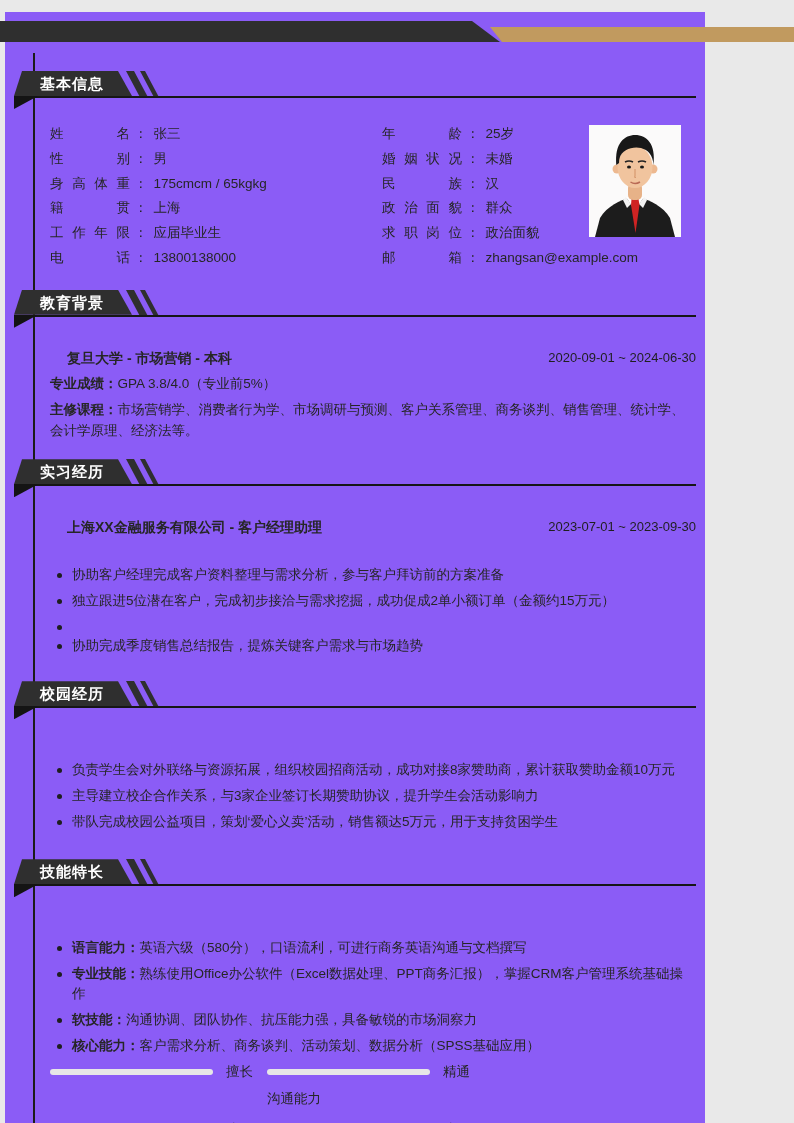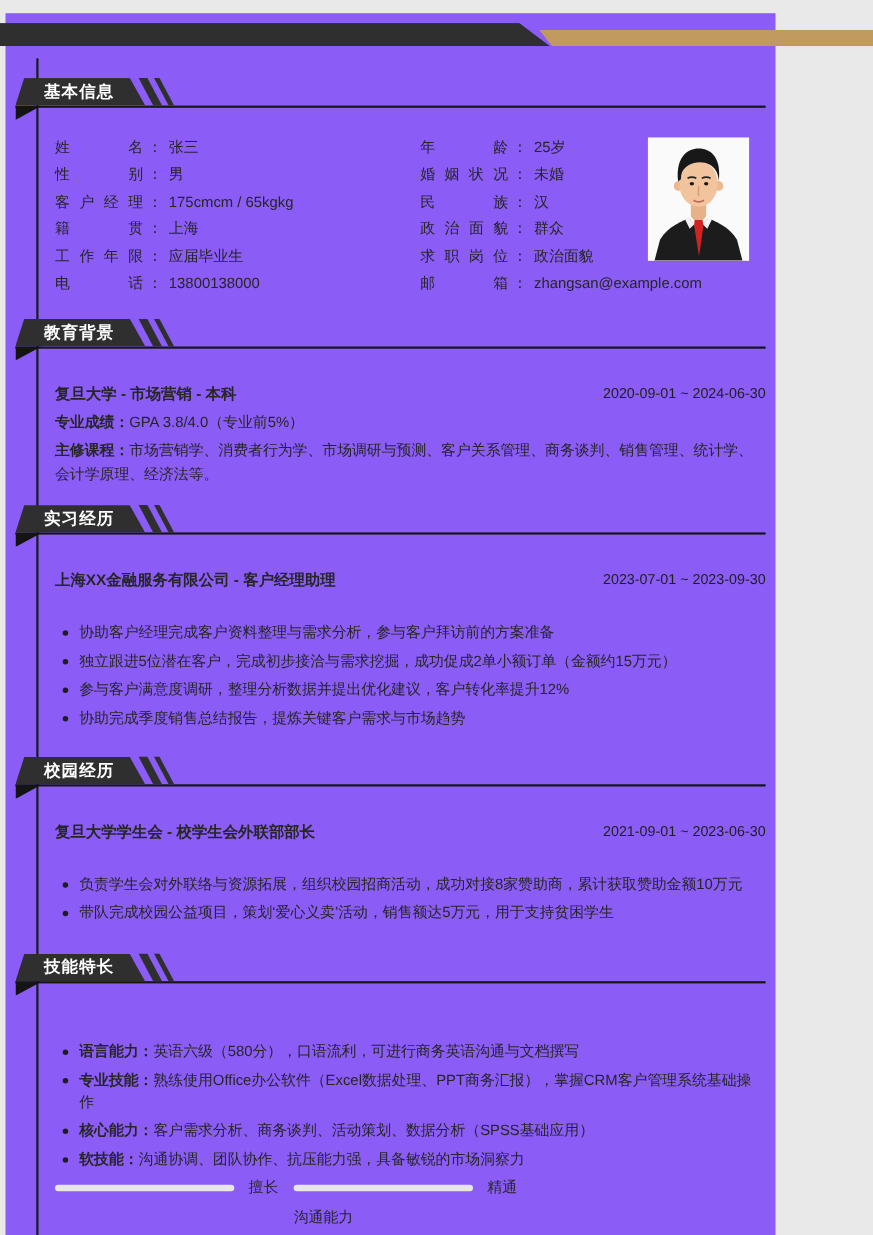--- a/index.html
+++ b/index.html
@@ -37,21 +37,21 @@
   
   .info-wrap{display:flex;}
   .info-col-l{width:332px;flex:none;}
   .info-col-r{flex:1;min-width:0;}
   .info-row{display:flex;line-height:24.8px;font-size:13.5px;white-space:nowrap;}
   .f-label{display:inline-block;width:80px;text-align:justify;text-align-last:justify;flex:none;}
   .f-colon{flex:none;margin:0 6px 0 4px;}
   .photo{flex:none;width:92px;height:112px;margin:3px 15px 0 10px;background:#fafafa;overflow:hidden;}
   
   .h-row{display:flex;justify-content:space-between;align-items:center;margin-top:7px;
-    font-size:14px;font-weight:700;line-height:20px;}
+    font-size:14px;font-weight:700;line-height:20px;margin-left:17px;}
   .h-date{font-weight:400;font-size:13px;color:#1f1f1f;white-space:nowrap;margin-left:12px;}
   
   .lab-row{margin-top:6px;font-size:13.5px;line-height:20.5px;}
   .lab-row b{font-weight:700;}
   
   .blt{display:flex;margin-top:6px;font-size:13.5px;line-height:20px;}
   .blt.first{margin-top:28px;}
   .dot{flex:none;width:5px;height:5px;border-radius:50%;background:#1e1e1e;margin:8px 10px 0 7px;}
   .blt b{font-weight:700;}
   
@@ -92,21 +92,21 @@
               <span class="f-label">姓名</span>
               <span class="f-colon">：</span>
               <span>张三</span>
             </div>
           <div class="info-row">
               <span class="f-label">性别</span>
               <span class="f-colon">：</span>
               <span>男</span>
             </div>
           <div class="info-row">
-              <span class="f-label">客户经理</span>
+              <span class="f-label">身高体重</span>
               <span class="f-colon">：</span>
               <span>175cmcm / 65kgkg</span>
             </div>
           <div class="info-row">
               <span class="f-label">籍贯</span>
               <span class="f-colon">：</span>
               <span>上海</span>
             </div>
           <div class="info-row">
               <span class="f-label">工作年限</span>
@@ -223,48 +223,47 @@
       <div class="blt first">
           <span class="dot"></span>
           <span>协助客户经理完成客户资料整理与需求分析，参与客户拜访前的方案准备</span>
         </div>
       <div class="blt">
           <span class="dot"></span>
           <span>独立跟进5位潜在客户，完成初步接洽与需求挖掘，成功促成2单小额订单（金额约15万元）</span>
         </div>
       <div class="blt">
           <span class="dot"></span>
-          <span>参与客户满意度调研，整理分析数据并提出优化建议，客户转化率提升12%</span>
         </div>
       <div class="blt">
           <span class="dot"></span>
           <span>协助完成季度销售总结报告，提炼关键客户需求与市场趋势</span>
         </div>
     </div>
   </div>
 
   <div class="section sec4">
     <div class="sec-head">
       <div class="banner-main"></div>
       <div class="banner-stripe s1"></div>
       <div class="banner-stripe s2"></div>
       <div class="banner-fold"></div>
       <span class="banner-title">校园经历</span>
     </div>
     <div class="sec-body">
-      <div class="h-row">
-        <span>复旦大学学生会 - 校学生会外联部部长</span>
-        <span class="h-date">2021-09-01 ~ 2023-06-30</span>
-      </div>
       <div class="blt first">
           <span class="dot"></span>
           <span>负责学生会对外联络与资源拓展，组织校园招商活动，成功对接8家赞助商，累计获取赞助金额10万元</span>
         </div>
       <div class="blt">
           <span class="dot"></span>
+          <span>主导建立校企合作关系，与3家企业签订长期赞助协议，提升学生会活动影响力</span>
+        </div>
+      <div class="blt">
+          <span class="dot"></span>
           <span>带队完成校园公益项目，策划‘爱心义卖’活动，销售额达5万元，用于支持贫困学生</span>
         </div>
     </div>
   </div>
 
   <div class="section sec5">
     <div class="sec-head">
       <div class="banner-main"></div>
       <div class="banner-stripe s1"></div>
       <div class="banner-stripe s2"></div>
@@ -275,25 +274,25 @@
       <div class="blt first">
           <span class="dot"></span>
           <span><b>语言能力：</b><span>英语六级（580分），口语流利，可进行商务英语沟通与文档撰写</span></span>
         </div>
       <div class="blt">
           <span class="dot"></span>
           <span><b>专业技能：</b><span>熟练使用Office办公软件（Excel数据处理、PPT商务汇报），掌握CRM客户管理系统基础操作</span></span>
         </div>
       <div class="blt">
           <span class="dot"></span>
+          <span><b>软技能：</b><span>沟通协调、团队协作、抗压能力强，具备敏锐的市场洞察力</span></span>
+        </div>
+      <div class="blt">
+          <span class="dot"></span>
           <span><b>核心能力：</b><span>客户需求分析、商务谈判、活动策划、数据分析（SPSS基础应用）</span></span>
-        </div>
-      <div class="blt">
-          <span class="dot"></span>
-          <span><b>软技能：</b><span>沟通协调、团队协作、抗压能力强，具备敏锐的市场洞察力</span></span>
         </div>
 
       <div class="bars">
         <div class="bar-item">
           <div class="bar-row">
               <span class="track"><span class="fill" style="width: 92%;"></span></span>
               <span class="bar-label">擅长</span>
             </div>
         </div>
         <div class="bar-item">

